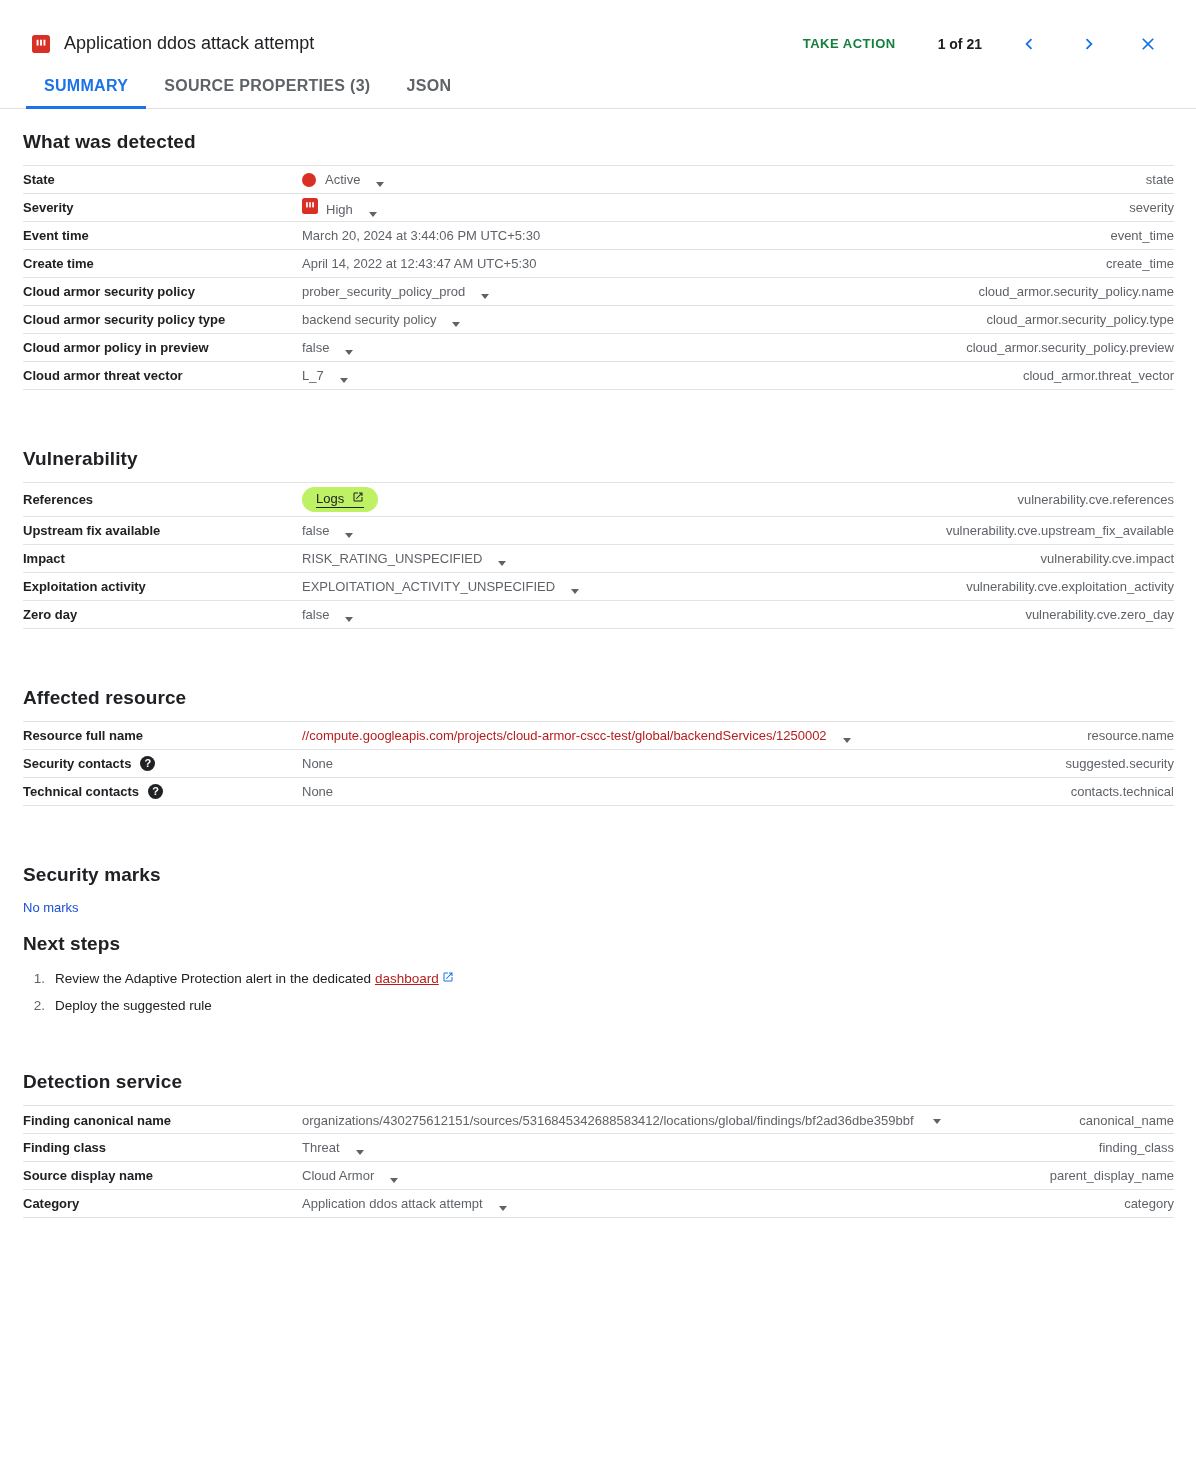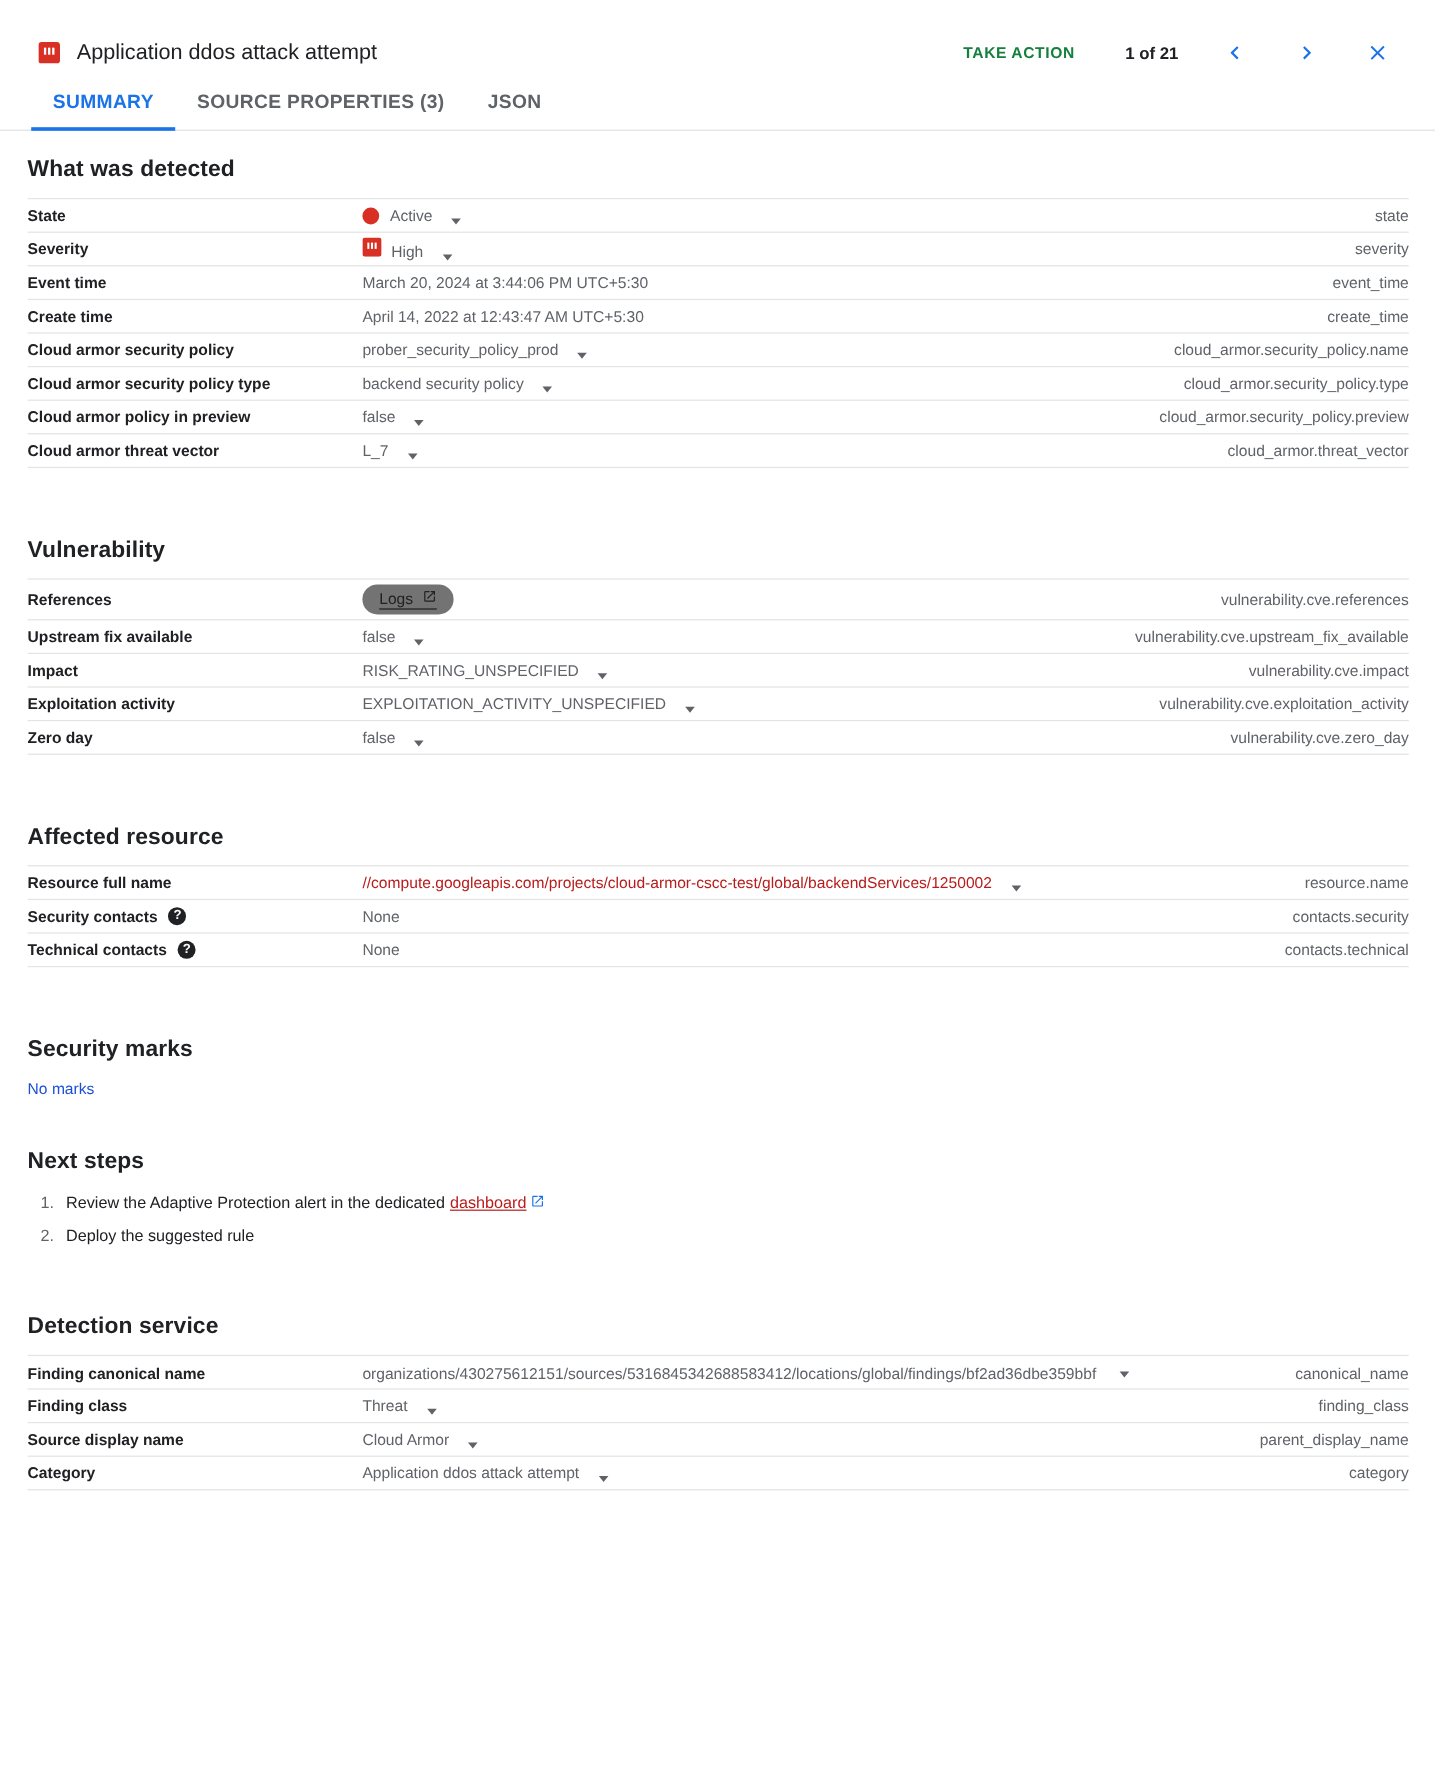--- a/index.html
+++ b/index.html
@@ -80,21 +80,21 @@
     display: inline-block; margin-right: 9px; flex: 0 0 auto;
   }
   .sev-icon { margin-right: 8px; flex: 0 0 auto; display: inline-block; }
   .help {
     width: 15px; height: 15px; border-radius: 50%; background: #202124;
     color: #fff; font-size: 11px; font-weight: 700; margin-left: 9px;
     display: inline-flex; align-items: center; justify-content: center;
     cursor: pointer; line-height: 1;
   }
   .chip {
-    display: inline-flex; align-items: center; background: #737373;
+    display: inline-flex; align-items: center; background: #bef264;
     border: none; border-radius: 13px; padding: 4px 14px; cursor: pointer;
     font-family: inherit; font-size: 13px; color: #202124;
   }
   .chip-inner {
     display: inline-flex; align-items: center; gap: 5px;
     border-bottom: 1px solid #202124; padding-bottom: 1px;
   }
   .link { color: #b91c1c; text-decoration: none; cursor: pointer; }
   .link.underlined { text-decoration: underline; }
 
@@ -295,41 +295,41 @@
         <div class="cell key">resource.name</div>
       </div>
       <div class="row">
         <div class="cell label">
           <span>Security contacts</span>
           <span class="help">?</span>
         </div>
         <div class="cell value">
           <span class="vtext">None</span>
         </div>
-        <div class="cell key">contacts.security</div>
+        <div class="cell key">suggested.security</div>
       </div>
       <div class="row">
         <div class="cell label">
           <span>Technical contacts</span>
           <span class="help">?</span>
         </div>
         <div class="cell value">
           <span class="vtext">None</span>
         </div>
         <div class="cell key">contacts.technical</div>
       </div>
     </div>
   </div>
 
   <div class="section">
     <h2 class="section-title">Security marks</h2>
     <div class="empty-text">No marks</div>
   </div>
 
-  <div class="section" style="margin-top:42px">
+  <div class="section" style="margin-top:18px">
     <h2 class="section-title">Next steps</h2>
     <ol class="steps">
       <li class="step">
         <span class="step-num">1.</span>
         <span>Review the Adaptive Protection alert in the dedicated</span>
         <a class="link underlined">dashboard</a>
         <span class="ext-icon"><svg width="12" height="12" viewBox="0 0 24 24">
               <path fill="#1a73e8" d="M19 19H5V5h7V3H5a2 2 0 0 0-2 2v14a2 2 0 0 0 2 2h14c1.1 0 2-.9 2-2v-7h-2v7zM14 3v2h3.59l-9.83 9.83 1.41 1.41L19 6.41V10h2V3h-7z"></path>
             </svg></span>
       </li>

